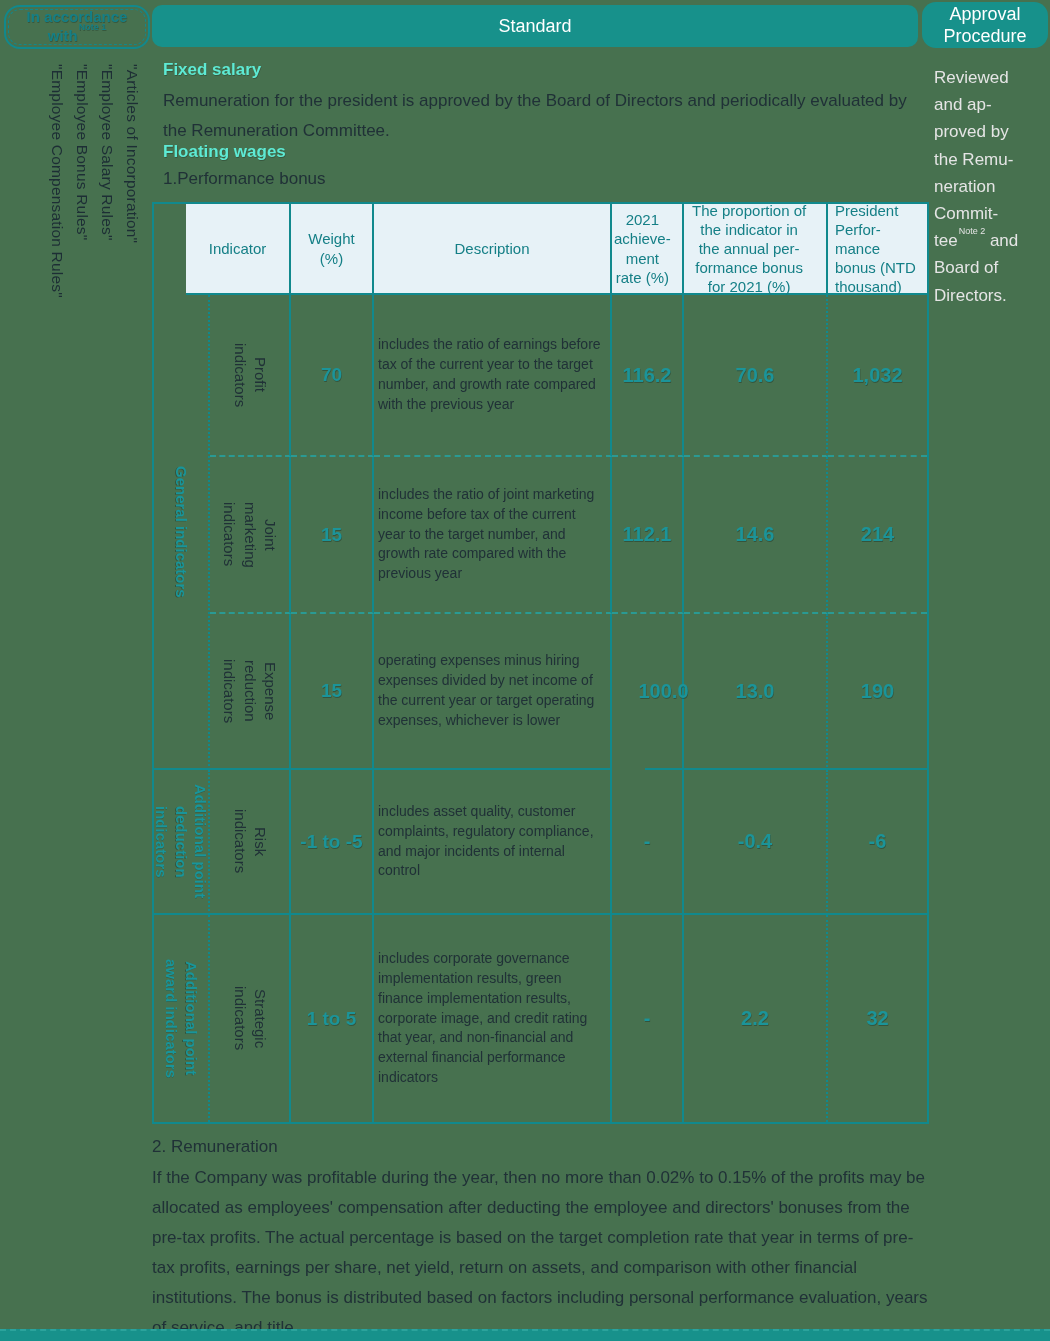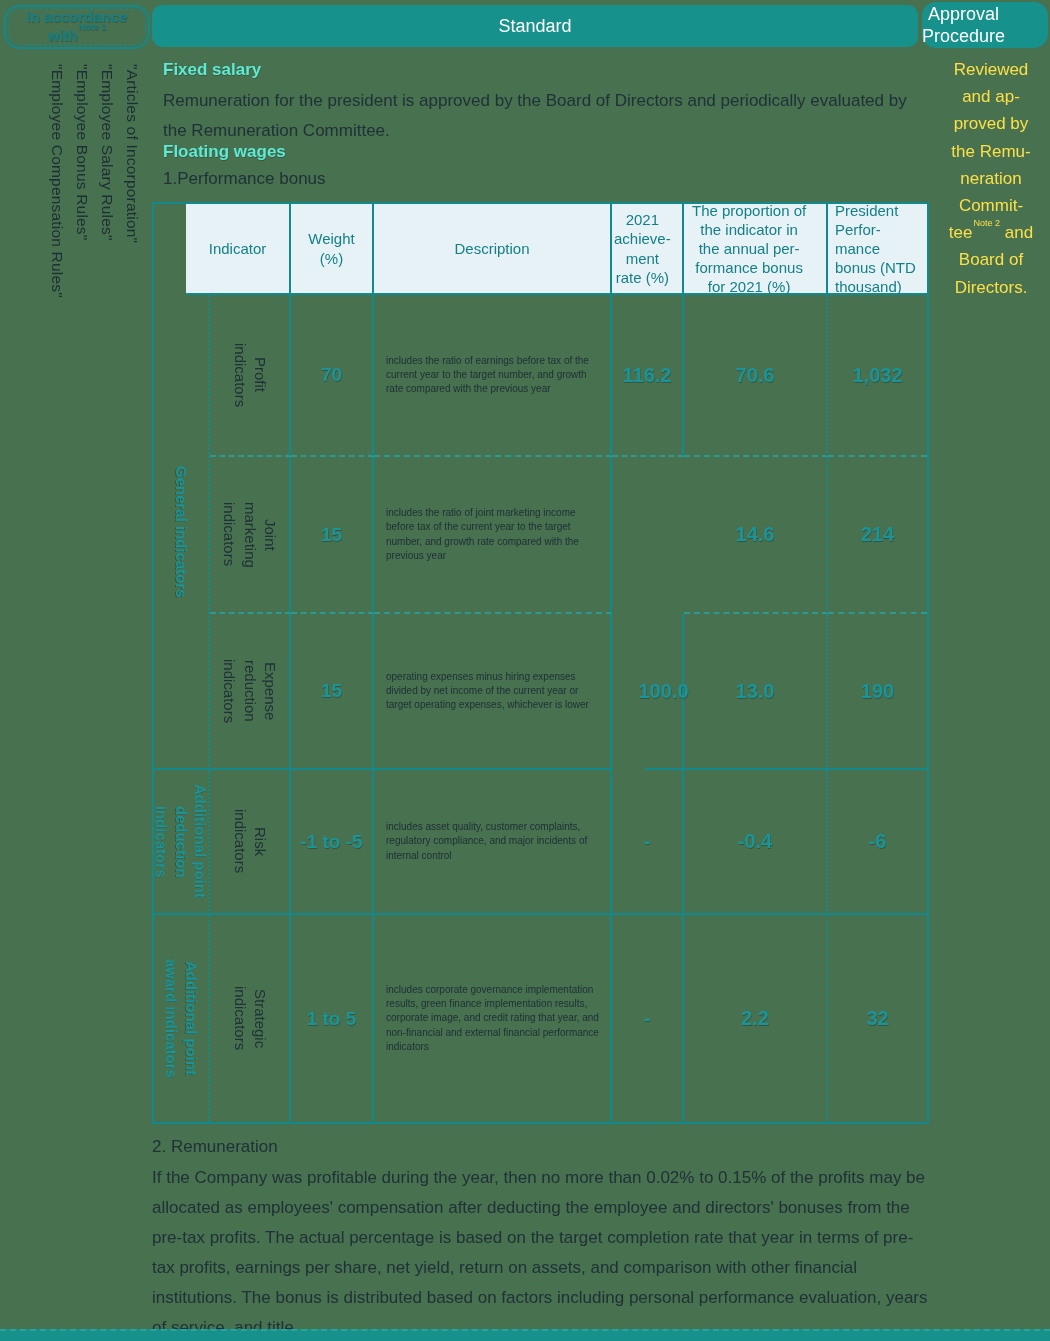--- a/index.html
+++ b/index.html
@@ -24,41 +24,41 @@
   .acc-box sup, .appr-note { font-size:9px; position:relative; top:-5px; margin-left:1px; }
   .std-bar {
     position:absolute; left:152px; top:5px; width:766px; height:42px;
     background:#17918b; border-radius:10px;
     display:flex; align-items:center; justify-content:center;
     color:#ffffff; font-size:18px;
   }
   .appr-pill {
     position:absolute; left:922px; top:2px; width:126px; height:46px;
     background:#17918b; border-radius:14px;
-    display:flex; align-items:center; text-align:center;
+    display:flex; align-items:center; justify-content:center; text-align:center;
     color:#ffffff; font-size:18px; line-height:1.25;
   }
   
   .rules {
     position:absolute; left:4px; top:64px; height:450px; width:144px;
     writing-mode:vertical-rl; color:#1d2e35;
   }
   .rule { margin:0 7px; font-size:15.5px; letter-spacing:0.2px; }
   
   .teal-head {
     position:absolute; left:163px; width:762px;
     color:#5eead4; font-weight:bold; font-size:17px;
     text-shadow:0.5px 0.5px 0 rgba(0,0,0,0.22);
   }
   .dark-line { position:absolute; left:163px; width:762px; font-size:17px; }
   .para { position:absolute; left:163px; width:762px; font-size:17px; line-height:1.75; }
   
   .appr-text {
-    position:absolute; left:934px; top:56px; width:114px;
-    font-size:17px; line-height:1.6; color:#fde047;text-align:center;
+    position:absolute; left:934px; top:64px; width:114px;
+    font-size:17px; line-height:1.6; color:#e5e5e5;
   }
   
   .tbl {
     position:absolute; left:152px; top:202px;
     display:grid;
     grid-template-columns:56px 81px 83px 238px 72px 144px 99px;
     grid-template-rows:91px 162px 157px 156px 145px 207px;
     border:2.5px solid #11898d;
   }
   .c { box-sizing:border-box; display:flex; align-items:center; justify-content:center; text-align:center; }
@@ -72,22 +72,22 @@
   .grp {
     color:#18959a; font-weight:bold; font-size:15px; line-height:1.3;
     text-shadow:0.5px 0.5px 0 rgba(0,0,0,0.25);
   }
   .val {
     color:#1b9499; font-weight:bold; font-size:20px;
     text-shadow:0.5px 0.5px 0 rgba(0,0,0,0.25);
   }
   .wt { font-size:19px; }
   .desc {
-    font-size:10px; line-height:1.42; text-align:left;
-    justify-content:flex-start; padding:8px 8px 8px 12px; color:#203137;
+    font-size:14px; line-height:1.42; text-align:left;
+    justify-content:flex-start; padding:8px 8px 8px 4px; color:#203137;
   }
   
   .rem { position:absolute; left:152px; top:1137px; width:778px; }
   .rem-head { font-size:17px; margin:0 0 6px 0; }
   .rem-body { font-size:17px; line-height:1.76; margin:0; }
   
   .bottom-bar {
     position:absolute; left:0; bottom:0; width:1050px; height:10px;
     background:#17918b; border-top:2px dashed #2ba39c;
   }
@@ -158,20 +158,21 @@
     <div class="c desc br-s bb-d" style="grid-column:4;grid-row:2;">includes the ratio of earnings before tax of the current year to the target number, and growth rate compared with the previous year</div>
     <div class="c val br-s bb-d" style="grid-column:5;grid-row:2;">116.2</div>
     <div class="c val br-d bb-d" style="grid-column:6;grid-row:2;">70.6</div>
     <div class="c val bb-d" style="grid-column:7;grid-row:2;">1,032</div>
 
     <div class="c vert sub br-s bb-d" style="grid-column:2;grid-row:3;">Joint
 marketing
 indicators</div>
     <div class="c val wt br-s bb-d" style="grid-column:3;grid-row:3;">15</div>
     <div class="c desc br-s bb-d" style="grid-column:4;grid-row:3;">includes the ratio of joint marketing income before tax of the current year to the target number, and growth rate compared with the previous year</div>
+    <div class="c val br-s bb-d" style="grid-column:5;grid-row:3;">112.1</div>
     <div class="c val br-d bb-d" style="grid-column:6;grid-row:3;">14.6</div>
     <div class="c val bb-d" style="grid-column:7;grid-row:3;">214</div>
 
     <div class="c vert sub br-s bb-s" style="grid-column:2;grid-row:4;">Expense
 reduction
 indicators</div>
     <div class="c val wt br-s bb-s" style="grid-column:3;grid-row:4;">15</div>
     <div class="c desc br-s bb-s" style="grid-column:4;grid-row:4;">operating expenses minus hiring expenses divided by net income of the current year or target operating expenses, whichever is lower</div>
     <div class="c val br-s bb-s" style="grid-column:5;grid-row:4;margin-left:33px;">100.0</div>
     <div class="c val br-d bb-s" style="grid-column:6;grid-row:4;">13.0</div>

